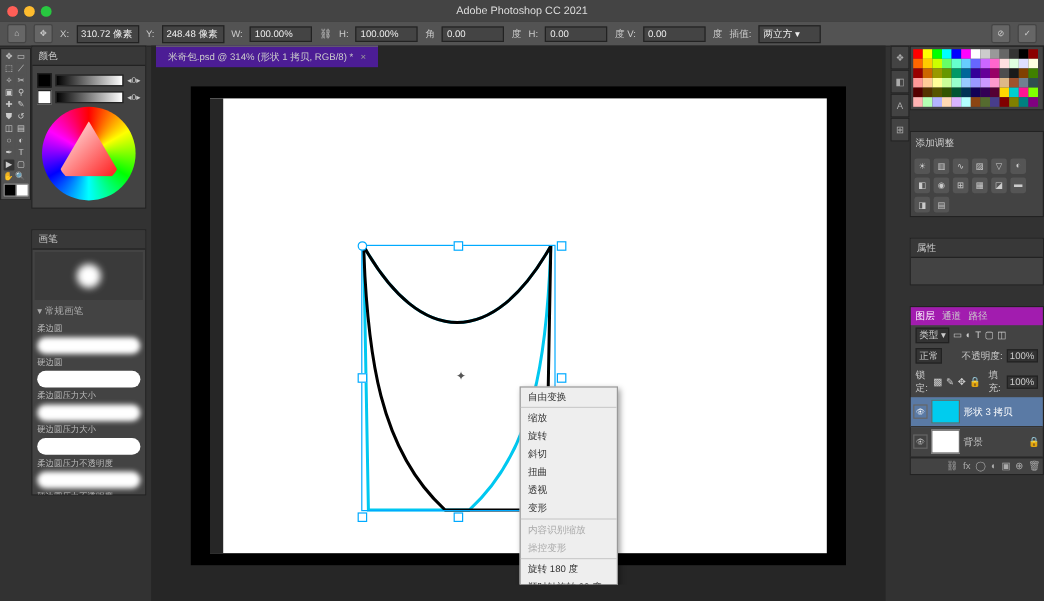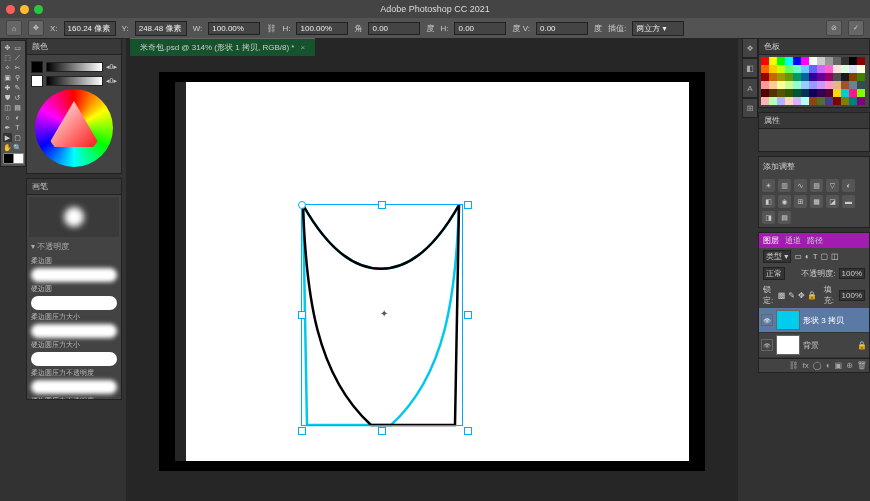--- a/index.html
+++ b/index.html
@@ -10,21 +10,21 @@
 .tl.r{background:#ff5f57}.tl.y{background:#febc2e}.tl.g{background:#28c840}
 .title-center{position:absolute;left:0;right:0;text-align:center;font-size:9px;color:#ddd}
 .optbar{height:20px;background:#535353;border-bottom:1px solid #222;display:flex;align-items:center;padding:0 6px;gap:6px;font-size:8px;color:#ccc}
 .optbar .ico{width:14px;height:14px;background:#666;border:1px solid #444;border-radius:2px;display:inline-flex;align-items:center;justify-content:center;font-size:7px}
 .optbar .fld{background:#444;border:1px solid #222;padding:1px 3px;min-width:44px;font-size:8px;color:#eee}
 .body{position:absolute;top:38px;left:0;right:0;bottom:0}
 .toolbox{position:absolute;left:0;top:2px;width:20px;background:#535353;border:1px solid #222;padding:2px;display:grid;grid-template-columns:9px 9px;gap:1px}
 .tool{width:9px;height:9px;background:#535353;border-radius:1px;display:flex;align-items:center;justify-content:center;color:#ccc;font-size:7px;line-height:1}
 .tool.sel{background:#333}
 .left-panels{position:absolute;left:26px;top:0;width:96px}
-.panel{background:#434343;border:1px solid #222;margin-bottom:4px}
+.panel{background:#434343;border:1px solid #222;margin-bottom:17px}
 .panel-tab{background:#383838;padding:2px 5px;font-size:8px;border-bottom:1px solid #222}
 .panel-body{padding:4px}
 .grad-row{display:flex;align-items:center;gap:3px;margin:2px 0}
 .sw{width:10px;height:10px;border:1px solid #222}
 .grad{flex:1;height:8px;background:linear-gradient(90deg,#000,#fff);border:1px solid #222}
 .colorwheel{width:78px;height:78px;margin:2px auto;border-radius:50%;background:conic-gradient(red,#ff0,lime,cyan,blue,magenta,red);position:relative}
 .colorwheel::after{content:"";position:absolute;inset:12px;border-radius:50%;background:linear-gradient(135deg,#fff,#f00);clip-path:polygon(50% 0,100% 85%,0 85%)}
 .brush-preview{height:40px;background:#3a3a3a;display:flex;align-items:center;justify-content:center;margin:2px}
 .dot{width:20px;height:20px;background:#fff;border-radius:50%;filter:blur(3px)}
 .brush-list{max-height:160px;overflow:hidden}
@@ -42,21 +42,21 @@
 .layers-head{display:flex;gap:6px;padding:2px 4px;font-size:8px;background:#a21caf}
 .layers-opts{display:flex;align-items:center;gap:3px;padding:2px 4px;font-size:8px}
 .layers-opts select,.layers-opts .pct{background:#333;border:1px solid #222;color:#ccc;font-size:8px;padding:0 2px}
 .layer-row{display:flex;align-items:center;padding:2px;border-bottom:1px solid #333;font-size:8px;gap:3px}
 .layer-row.sel{background:#5a7aa5;color:#fff}
 .eye{width:10px;height:10px;border:1px solid #666;display:flex;align-items:center;justify-content:center;font-size:6px}
 .thumb{width:22px;height:18px;background:#fff;border:1px solid #666}
 .layers-foot{display:flex;justify-content:flex-end;gap:4px;padding:2px;border-top:1px solid #222}
 .lf{font-size:8px;color:#aaa}
 .doc-area{position:absolute;left:126px;right:132px;top:0;bottom:0;background:#262626}
-.doc-tab{position:absolute;top:0;left:4px;background:#14532d;padding:3px 10px;font-size:8px;border-top:1px solid #666}
+.doc-tab{position:absolute;top:0;left:4px;background:#4c1d95;padding:3px 10px;font-size:8px;border-top:1px solid #666}
 .doc-tab .x{margin-left:6px;color:#999}
 .canvas-outer{position:absolute;top:18px;left:0;right:0;bottom:14px;overflow:hidden}
 .artboard{position:absolute;left:33px;top:16px;right:33px;bottom:16px;background:#000}
 .paper{position:absolute;left:16px;top:10px;right:16px;bottom:10px;background:#fff}
 .bbox{position:absolute;left:126px;top:122px;width:160px;height:220px;border:1px solid #0af;}
 .bbox .h{position:absolute;width:6px;height:6px;background:#fff;border:1px solid #0af;margin:-4px}
 .bbox .h.tl{left:0;top:0}.bbox .h.tr{right:-6px;top:0}.bbox .h.bl{left:0;bottom:-6px}.bbox .h.br{right:-6px;bottom:-6px}
 .bbox .h.tm{left:50%;top:0}.bbox .h.bm{left:50%;bottom:-6px}.bbox .h.ml{left:0;top:50%}.bbox .h.mr{right:-6px;top:50%}
 .shape-svg{position:absolute;left:126px;top:118px;width:160px;height:230px;pointer-events:none}
 .anchor{position:absolute;left:205px;top:226px;color:#555;font-size:10px}
@@ -77,21 +77,21 @@
       <div class="tl y"></div>
       <div class="tl g"></div>
     </div>
     <div class="title-center">Adobe Photoshop CC 2021</div>
   </div>
 
   <div class="optbar">
     <span class="ico">⌂</span>
     <span class="ico">✥</span>
     <span>X:</span>
-    <span class="fld">160.24 像素</span>
+    <span class="fld">310.72 像素</span>
     <span>Y:</span>
     <span class="fld">248.48 像素</span>
     <span>W:</span>
     <span class="fld">100.00%</span>
     <span>⛓</span>
     <span>H:</span>
     <span class="fld">100.00%</span>
     <span>角</span>
     <span class="fld">0.00</span>
     <span>度</span>
@@ -152,21 +152,21 @@
             </div>
           <div class="colorwheel"></div>
         </div>
       </div>
       <div class="panel">
         <div class="panel-tab">画笔</div>
         <div class="brush-preview">
             <div class="dot"></div>
           </div>
         <div class="brush-list">
-          <div class="brush-cat">▾ 不透明度</div>
+          <div class="brush-cat">▾ 常规画笔</div>
           <div class="brush-lbl">柔边圆</div>
           <div class="brush-stroke fuzzy"></div>
           <div class="brush-lbl">硬边圆</div>
           <div class="brush-stroke"></div>
           <div class="brush-lbl">柔边圆压力大小</div>
           <div class="brush-stroke fuzzy"></div>
           <div class="brush-lbl">硬边圆压力大小</div>
           <div class="brush-stroke"></div>
           <div class="brush-lbl">柔边圆压力不透明度</div>
           <div class="brush-stroke fuzzy"></div>
@@ -189,35 +189,50 @@
               <div class="h tl"></div>
               <div class="h tm"></div>
               <div class="h tr"></div>
               <div class="h ml"></div>
               <div class="h mr"></div>
               <div class="h bl"></div>
               <div class="h bm"></div>
               <div class="h br"></div>
             </div>
             <div class="anchor">✦</div>
+            <div class="ctx" id="ctx">
+                <div class="ci">自由变换</div>
+                <hr>
+                <div class="ci">缩放</div>
+                <div class="ci">旋转</div>
+                <div class="ci">斜切</div>
+                <div class="ci">扭曲</div>
+                <div class="ci">透视</div>
+                <div class="ci">变形</div>
+                <hr>
+                <div class="ci d">内容识别缩放</div>
+                <div class="ci d">操控变形</div>
+                <hr>
+                <div class="ci">旋转 180 度</div>
+                <div class="ci">顺时针旋转 90 度</div>
+              </div>
           </div>
         </div>
       </div>
     </div>
 
     <div class="rtabs">
       <div class="rtab">❖</div>
       <div class="rtab">◧</div>
       <div class="rtab">A</div>
       <div class="rtab">⊞</div>
     </div>
 
     <div class="right-panels">
       <div class="panel">
-        <div class="panel-tab">色板</div>
         <div class="swatches" id="swg">
             <div class="swc" style="background: rgb(255, 0, 0);"></div>
             <div class="swc" style="background: rgb(255, 255, 0);"></div>
             <div class="swc" style="background: rgb(0, 255, 0);"></div>
             <div class="swc" style="background: rgb(0, 255, 255);"></div>
             <div class="swc" style="background: rgb(0, 0, 255);"></div>
             <div class="swc" style="background: rgb(255, 0, 255);"></div>
             <div class="swc" style="background: rgb(255, 255, 255);"></div>
             <div class="swc" style="background: rgb(204, 204, 204);"></div>
             <div class="swc" style="background: rgb(153, 153, 153);"></div>
@@ -286,43 +301,43 @@
             <div class="swc" style="background: rgb(139, 69, 19);"></div>
             <div class="swc" style="background: rgb(85, 107, 47);"></div>
             <div class="swc" style="background: rgb(72, 61, 139);"></div>
             <div class="swc" style="background: rgb(128, 0, 0);"></div>
             <div class="swc" style="background: rgb(128, 128, 0);"></div>
             <div class="swc" style="background: rgb(0, 128, 128);"></div>
             <div class="swc" style="background: rgb(128, 0, 128);"></div>
           </div>
       </div>
       <div class="panel">
-        <div class="panel-tab">属性</div>
-        <div class="panel-body" style="height:14px"></div>
-      </div>
-      <div class="panel">
         <div class="panel-body" style="font-size:8px">添加调整</div>
         <div class="adjust-icons">
           <div class="ai">☀</div>
           <div class="ai">▥</div>
           <div class="ai">∿</div>
           <div class="ai">▨</div>
           <div class="ai">▽</div>
           <div class="ai">◐</div>
           <div class="ai">◧</div>
           <div class="ai">◉</div>
           <div class="ai">⊞</div>
           <div class="ai">▦</div>
           <div class="ai">◪</div>
           <div class="ai">▬</div>
           <div class="ai">◨</div>
           <div class="ai">▤</div>
         </div>
       </div>
       <div class="panel">
+        <div class="panel-tab">属性</div>
+        <div class="panel-body" style="height:14px"></div>
+      </div>
+      <div class="panel">
         <div class="layers-head">
           <span style="color:#fff">图层</span>
           <span>通道</span>
           <span>路径</span>
         </div>
         <div class="layers-opts">
           <span class="pct">类型 ▾</span>
           <span>▭</span>
           <span>◐</span>
           <span>T</span>

